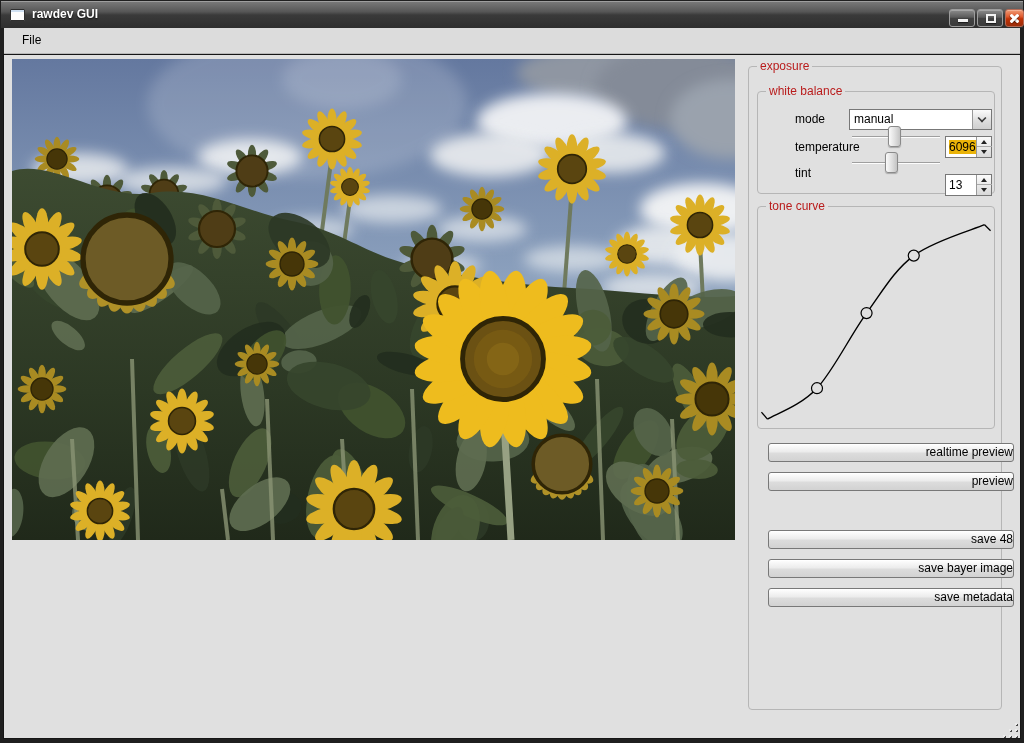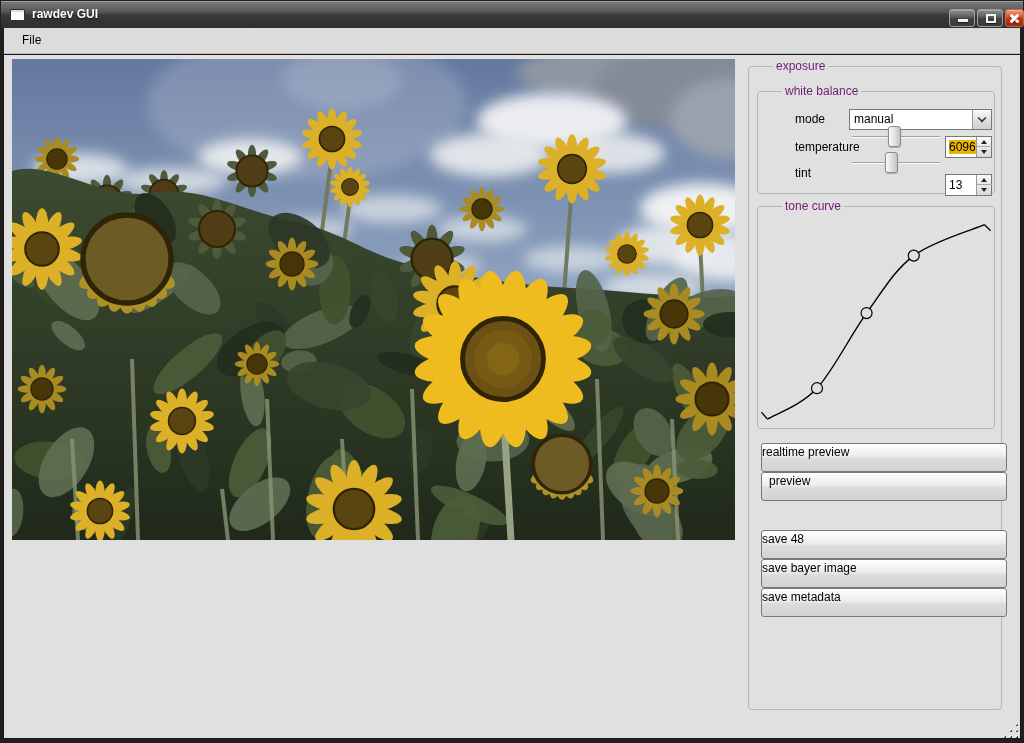--- a/index.html
+++ b/index.html
@@ -49,21 +49,21 @@
     position:absolute; left:4px; top:55px; right:4px; bottom:5px;
     background:#e0e0e0; box-shadow:0 0 0 1px #161616;
   }
   .resize-grip { position:absolute; width:2px; height:2px; background:#ececec; box-shadow:1px 1px 0 #4a4a4a; }
   
   .photo { position:absolute; left:8px; top:4px; width:723px; height:481px; background:#7e91ad; overflow:hidden; }
   
   .groupbox { position:absolute; border:1px solid #b6b6b6; border-radius:4px; }
   .groupbox > .gb-label {
     position:absolute; top:-8px; left:8px; padding:0 3px; background:#e0e0e0;
-    color:#701a75; line-height:14px; white-space:nowrap;margin-left:16px;
+    color:#b91c1c; line-height:14px; white-space:nowrap;
   }
   .gb-exposure { left:744px; top:11px; width:254px; height:644px; }
   .gb-wb       { left:8px;  top:24px;  width:238px; height:103px; }
   .gb-curve    { left:8px;  top:139px; width:238px; height:223px; }
   .field-label { position:absolute; left:4px; height:14px; line-height:14px;margin-left:33px; }
   
   .combobox {
     position:absolute; left:91px; top:17px; width:143px; height:21px;
     background:#fff; border:1px solid #777; cursor:default;
   }
@@ -90,25 +90,25 @@
   .spin-btns { position:absolute; right:0; top:0; width:15px; height:20px; border-left:1px solid #999;
     background:linear-gradient(#fbfbfb,#d8d8d8); }
   .spin-up,.spin-down { position:absolute; left:0; width:15px; height:10px; }
   .spin-up { top:0; border-bottom:1px solid #aaa; } .spin-down { bottom:0; }
   .tri-up { position:absolute; left:4px; top:3px; width:0; height:0;
     border-left:3.5px solid transparent; border-right:3.5px solid transparent; border-bottom:4px solid #222; }
   .tri-down { position:absolute; left:4px; top:3px; width:0; height:0;
     border-left:3.5px solid transparent; border-right:3.5px solid transparent; border-top:4px solid #222; }
   
   .pbtn {
-    position:absolute; left:12px; width:246px; height:29px;
+    position:absolute; left:19px; width:246px; height:19px;
     border:1px solid #787878; border-radius:3px;
     background:linear-gradient(#ffffff, #ececec 45%, #dcdcdc 55%, #d2d2d2);
     box-shadow: inset 0 1px 0 #fff;
-    text-align:left; line-height:17px; cursor:default;
+    text-align:right; line-height:17px; cursor:default;
   }
   .curve-svg { position:absolute; left:0; top:0; }
 </style>
 </head>
 <body>
 
 <div class="titlebar">
   <span class="app-icon"></span>
   <span class="title-text">rawdev GUI</span>
   <span class="wbtn wbtn-min">

